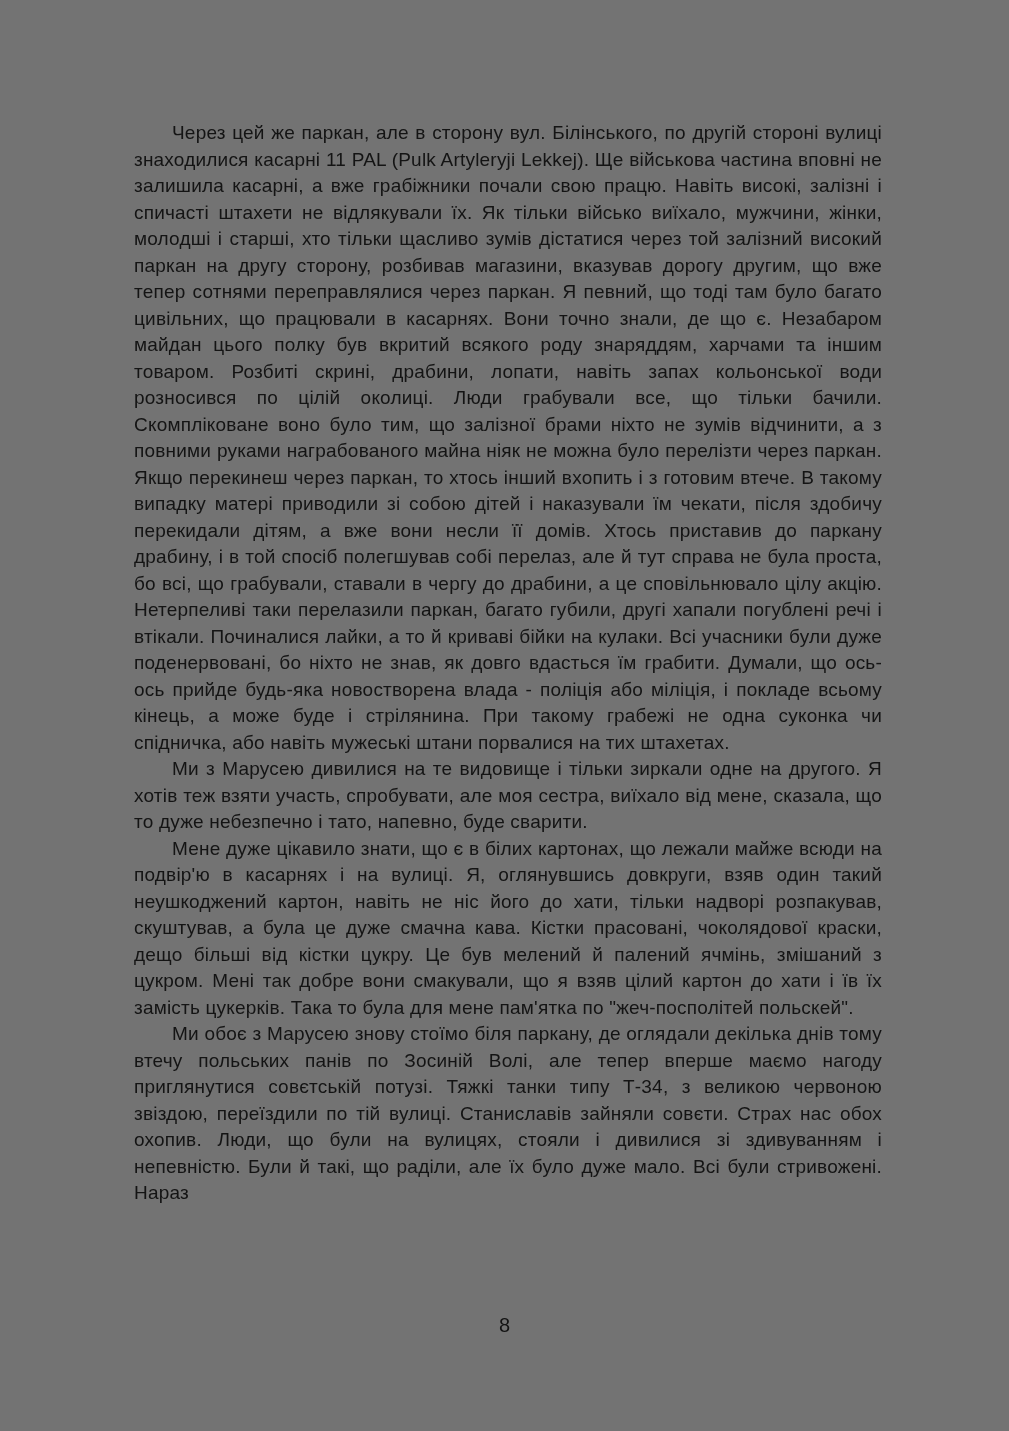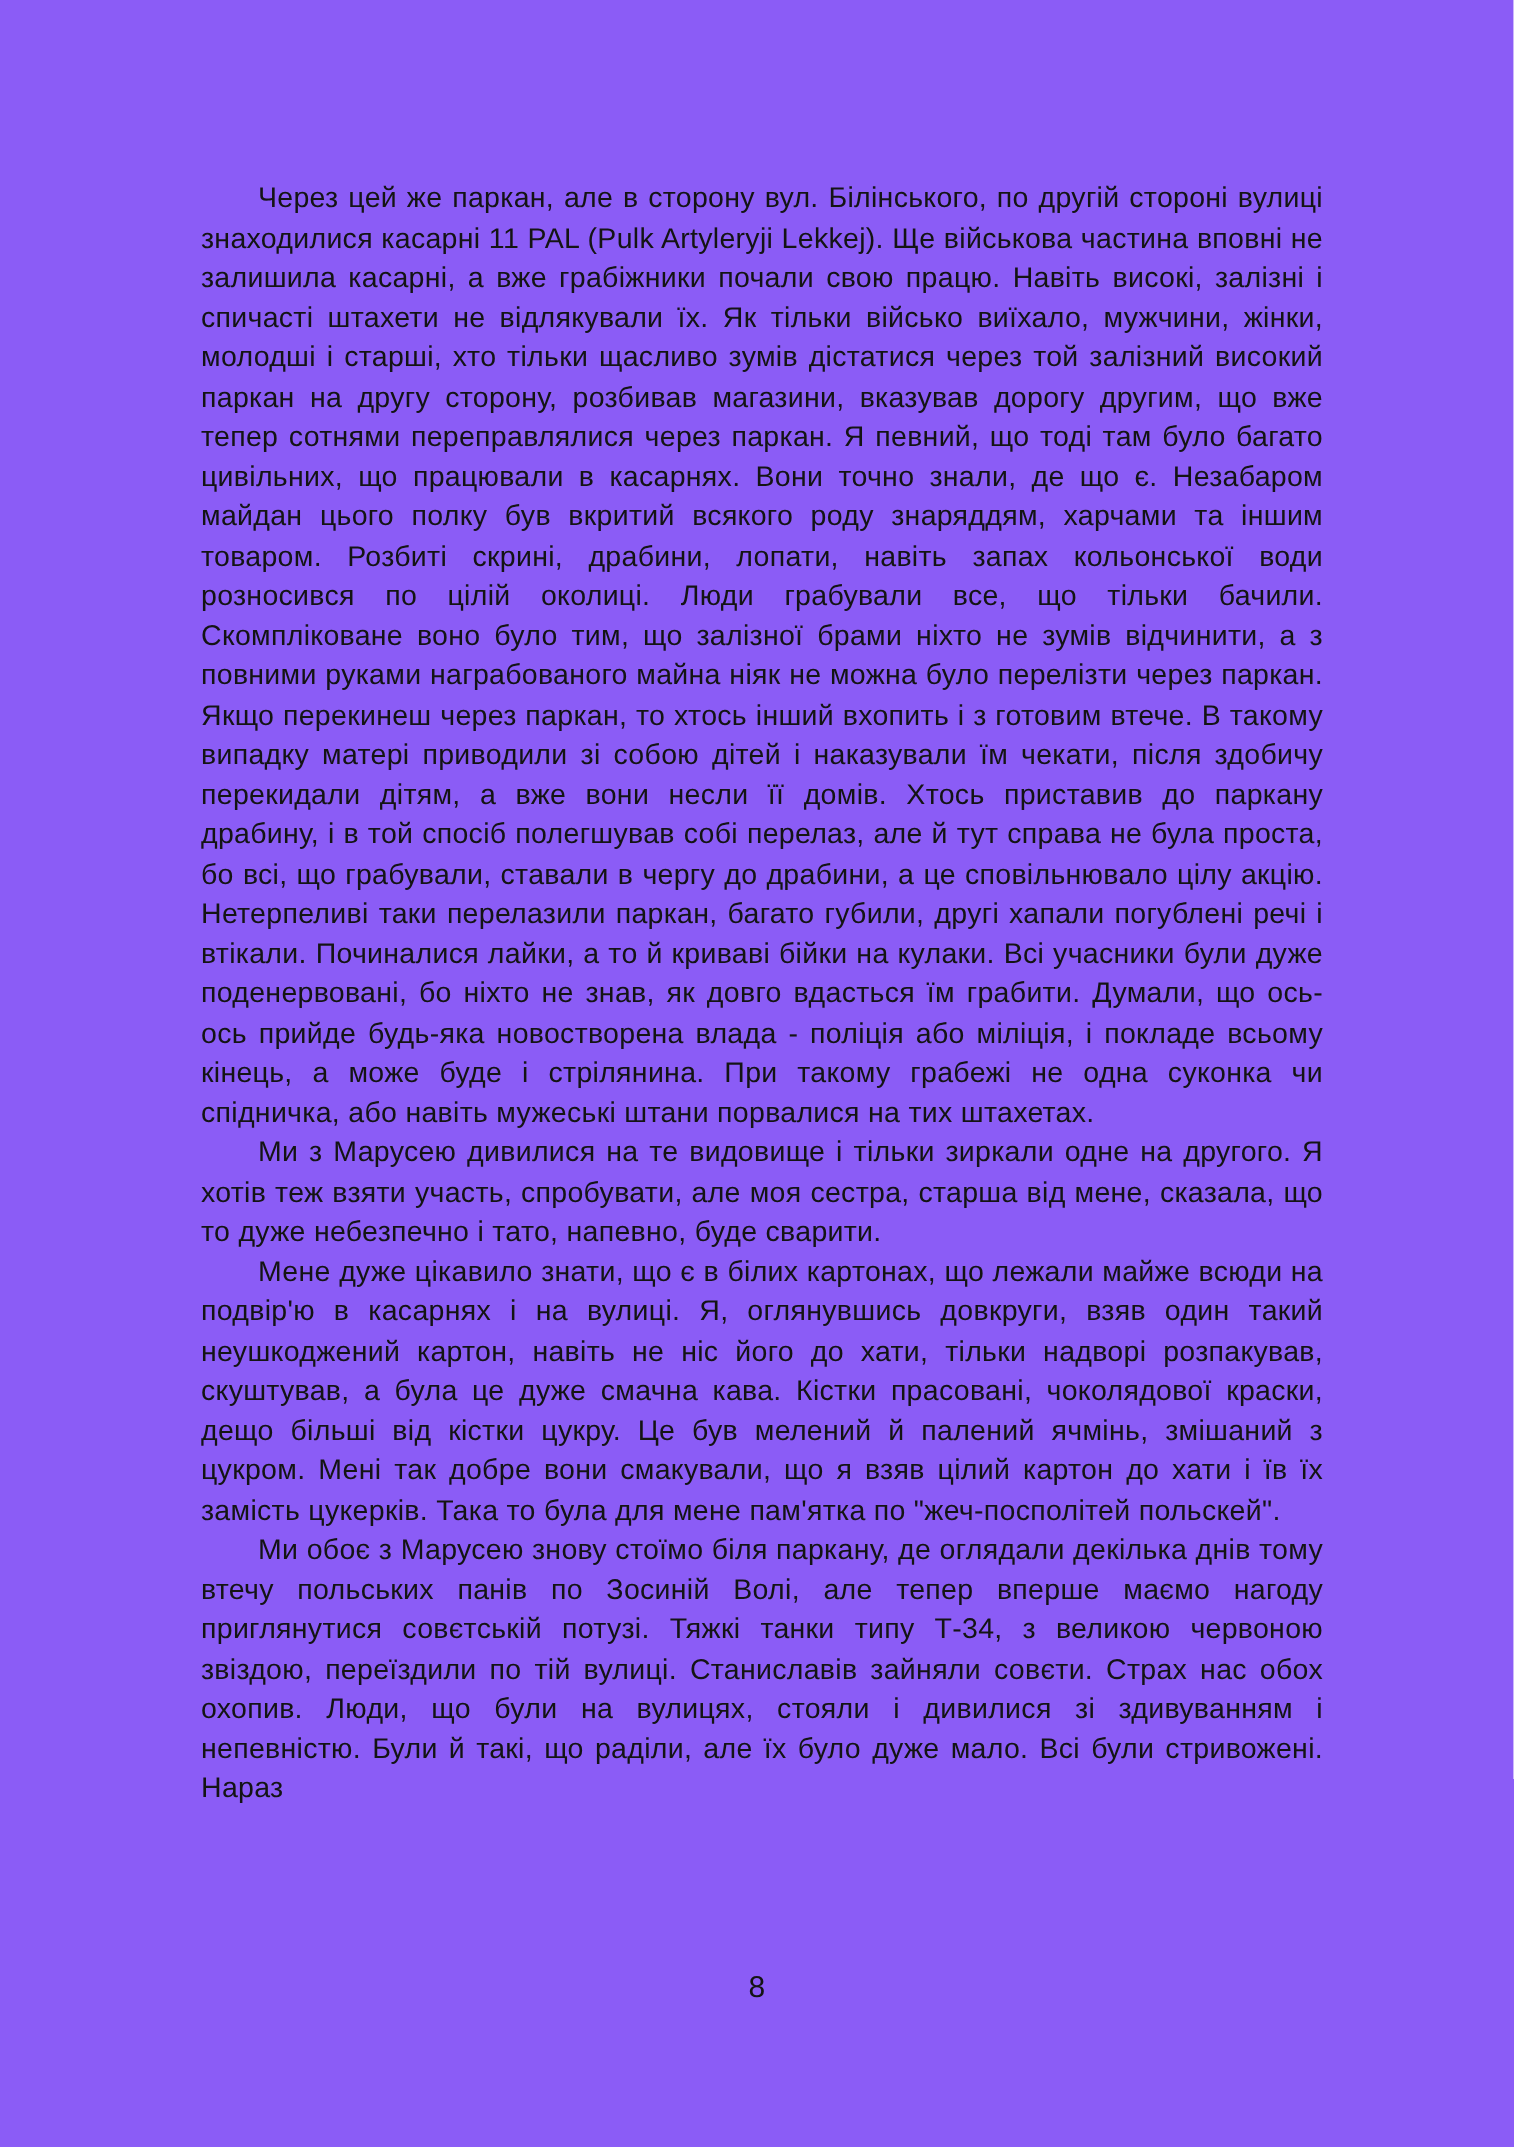--- a/index.html
+++ b/index.html
@@ -10,21 +10,21 @@
   body {
     width: 1009px;
     height: 1431px;
     font-family: "Liberation Sans", sans-serif;
     color: #141414;
   }
   .page {
     position: relative;
     width: 1009px;
     height: 1431px;
-    background: #8b5cf6;
+    background: #737373;
     overflow: hidden;
   }
   .text-block {
     position: absolute;
     left: 134px;
     top: 120px;
     width: 748px;
     font-size: 19px;
     line-height: 26.5px;
     text-align: justify;
@@ -44,18 +44,18 @@
     font-size: 20px;
     color: #141414;
   }
 </style>
 </head>
 <body>
 
 <div class="page">
   <div class="text-block">
     <p>Через цей же паркан, але в сторону вул. Білінського, по другій стороні вулиці знаходилися касарні 11 PAL (Pulk Artyleryji Lekkej). Ще військова частина вповні не залишила касарні, а вже грабіжники почали свою працю. Навіть високі, залізні і спичасті штахети не відлякували їх. Як тільки військо виїхало, мужчини, жінки, молодші і старші, хто тільки щасливо зумів дістатися через той залізний високий паркан на другу сторону, розбивав магазини, вказував дорогу другим, що вже тепер сотнями переправлялися через паркан. Я певний, що тоді там було багато цивільних, що працювали в касарнях. Вони точно знали, де що є. Незабаром майдан цього полку був вкритий всякого роду знаряддям, харчами та іншим товаром. Розбиті скрині, драбини, лопати, навіть запах кольонської води розносився по цілій околиці. Люди грабували все, що тільки бачили. Скомпліковане воно було тим, що залізної брами ніхто не зумів відчинити, а з повними руками награбованого майна ніяк не можна було перелізти через паркан. Якщо перекинеш через паркан, то хтось інший вхопить і з готовим втече. В такому випадку матері приводили зі собою дітей і наказували їм чекати, після здобичу перекидали дітям, а вже вони несли її домів. Хтось приставив до паркану драбину, і в той спосіб полегшував собі перелаз, але й тут справа не була проста, бо всі, що грабували, ставали в чергу до драбини, а це сповільнювало цілу акцію. Нетерпеливі таки перелазили паркан, багато губили, другі хапали погублені речі і втікали. Починалися лайки, а то й криваві бійки на кулаки. Всі учасники були дуже поденервовані, бо ніхто не знав, як довго вдасться їм грабити. Думали, що ось-ось прийде будь-яка новостворена влада - поліція або міліція, і покладе всьому кінець, а може буде і стрілянина. При такому грабежі не одна суконка чи спідничка, або навіть мужеські штани порвалися на тих штахетах.</p>
-    <p>Ми з Марусею дивилися на те видовище і тільки зиркали одне на другого. Я хотів теж взяти участь, спробувати, але моя сестра, старша від мене, сказала, що то дуже небезпечно і тато, напевно, буде сварити.</p>
+    <p>Ми з Марусею дивилися на те видовище і тільки зиркали одне на другого. Я хотів теж взяти участь, спробувати, але моя сестра, виїхало від мене, сказала, що то дуже небезпечно і тато, напевно, буде сварити.</p>
     <p>Мене дуже цікавило знати, що є в білих картонах, що лежали майже всюди на подвір'ю в касарнях і на вулиці. Я, оглянувшись довкруги, взяв один такий неушкоджений картон, навіть не ніс його до хати, тільки надворі розпакував, скуштував, а була це дуже смачна кава. Кістки прасовані, чоколядової краски, дещо більші від кістки цукру. Це був мелений й палений ячмінь, змішаний з цукром. Мені так добре вони смакували, що я взяв цілий картон до хати і їв їх замість цукерків. Така то була для мене пам'ятка по "жеч-посполітей польскей".</p>
     <p>Ми обоє з Марусею знову стоїмо біля паркану, де оглядали декілька днів тому втечу польських панів по Зосиній Волі, але тепер вперше маємо нагоду приглянутися совєтській потузі. Тяжкі танки типу Т-34, з великою червоною звіздою, переїздили по тій вулиці. Станиславів зайняли совєти. Страх нас обох охопив. Люди, що були на вулицях, стояли і дивилися зі здивуванням і непевністю. Були й такі, що раділи, але їх було дуже мало. Всі були стривожені. Нараз</p>
   </div>
   <div class="page-number">8</div>
 </div>
 
 </body></html>

